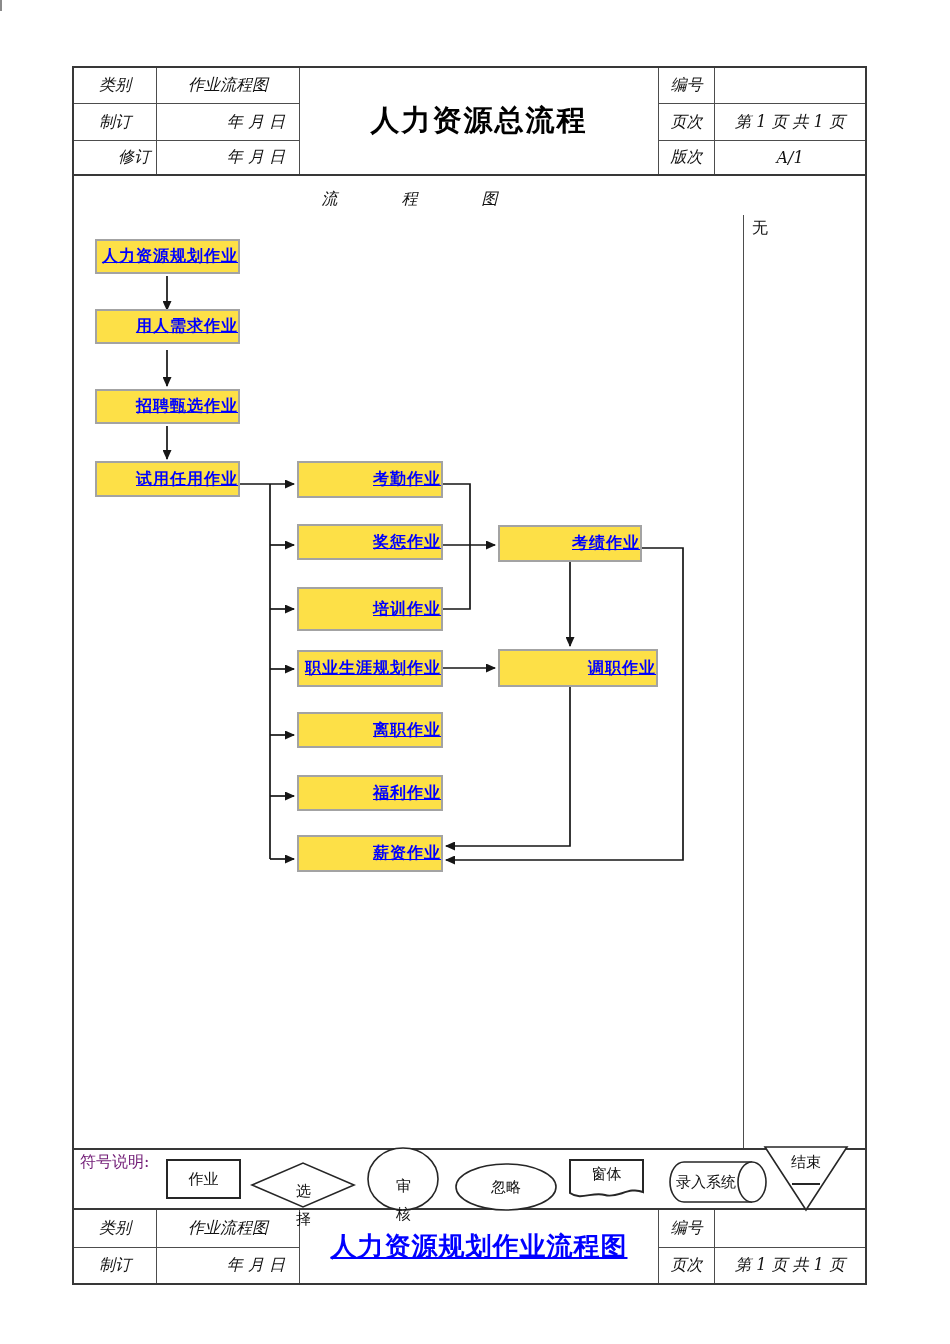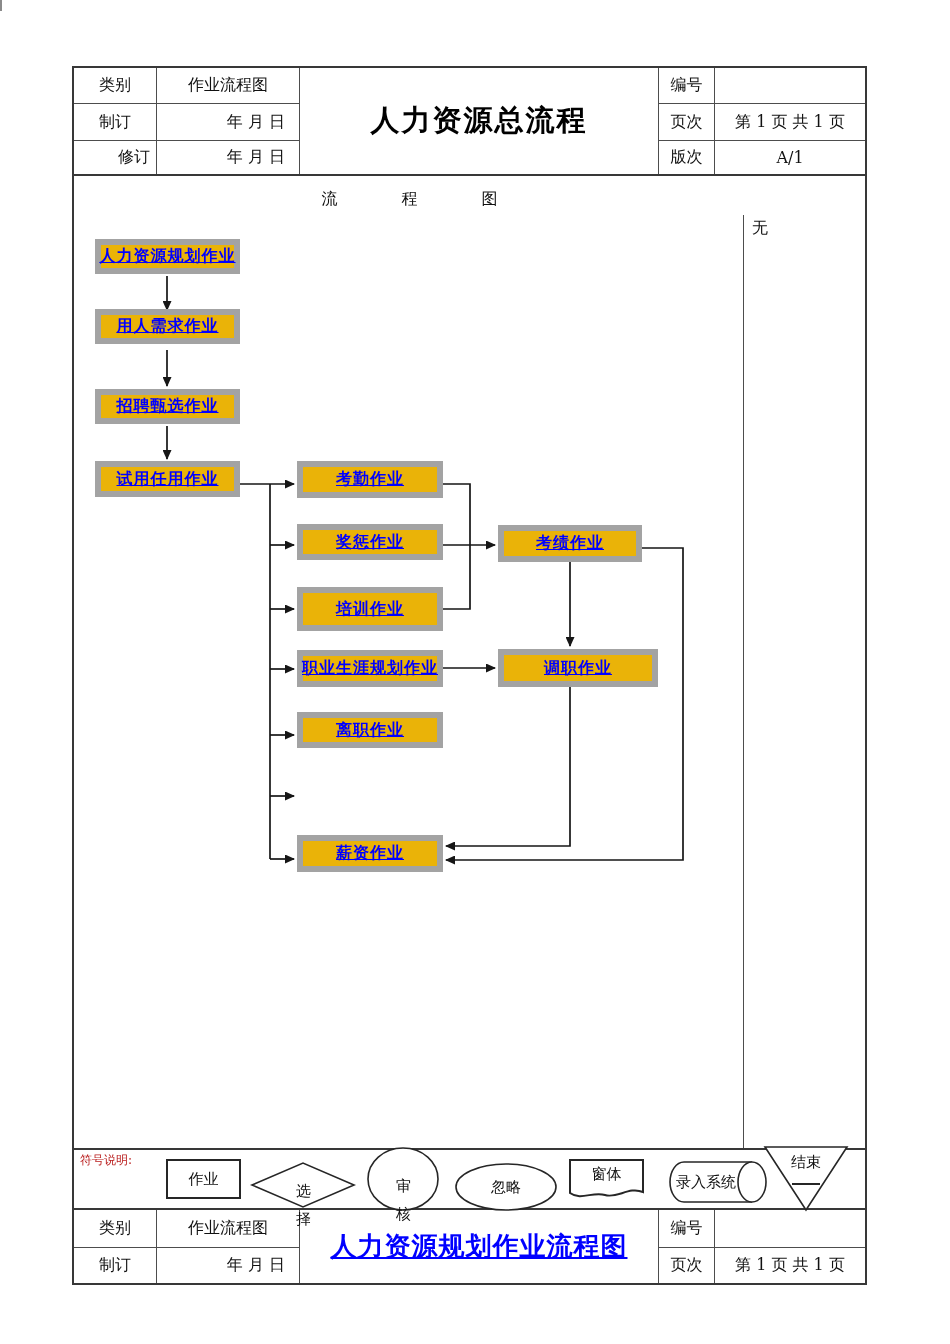--- a/index.html
+++ b/index.html
@@ -8,21 +8,21 @@
     width: 950px; height: 1344px;
     font-family: "DejaVu Serif", "Liberation Serif", serif;
     color: #1a1a1a;
     position: relative;
     overflow: hidden;
   }
   .page { position: absolute; inset: 0; background: #ffffff; }
 
   
   .tbl { position: absolute; display: grid; border: 2px solid #383838; background: #fff; }
-  .cell { display: flex; align-items: center; font-size: 16px; color: #111; overflow: hidden; }
+  .cell { display: flex; align-items: center; font-size: 16px; color: #111; overflow: hidden; font-style: italic; }
   .cell.center { justify-content: center; }
   .cell.right { justify-content: flex-end; padding-right: 14px; }
   .cell.br { border-right: 1px solid #4d4d4d; }
   .cell.bb { border-bottom: 1px solid #4d4d4d; }
   .cell.bl { border-left: 1px solid #737373; margin-top: 46px; }
 
   .header-table { left: 72px; top: 66px; width: 795px; height: 110px;
     grid-template-columns: 83px 142px 360px 56px 150px; grid-template-rows: 36px 37px 33px; }
   .doc-title { grid-column: 3; grid-row: 1 / 4;
     display: flex; align-items: center; justify-content: center;
@@ -33,36 +33,36 @@
     grid-template-columns: 671px 120px; }
   .section-row .cell { font-size: 16px; }
 
   .chart-area { position: absolute; left: 72px; top: 213px; width: 795px; height: 937px;
     border-left: 2px solid #383838; border-right: 2px solid #383838; background: #fff; }
   .brief-divider { position: absolute; left: 743px; top: 215px; width: 1px; height: 933px;
     background: #4d4d4d; }
   .brief-note { position: absolute; left: 752px; top: 218px; font-size: 16px; color: #111; }
 
   
-  .node { position: absolute; background: #eab308; border: 6px solid #a3a3a3;
-    display: flex; align-items: center; justify-content: center; z-index: 3; }
+  .node { position: absolute; background: #fde047; border: 2px solid #a3a3a3;
+    display: flex; align-items: center; justify-content: flex-end; z-index: 3; }
   .node a { font-family: "DejaVu Sans", "Liberation Sans", sans-serif;
     font-weight: bold; font-size: 16px; color: #0000FF;
     text-decoration: underline; letter-spacing: 1px; white-space: nowrap; }
 
   svg.layer { position: absolute; left: 0; top: 0; width: 950px; height: 1344px;
     z-index: 2; pointer-events: none; }
   svg.layer .ln { stroke: #161616; stroke-width: 1.7; fill: none; }
   svg.layer .shape { stroke: #262626; stroke-width: 2; fill: #ffffff; }
   svg.layer .shape.thin { stroke-width: 1.6; }
 
   
   .legend-row { position: absolute; left: 72px; top: 1148px; width: 795px; height: 62px;
     border: 2px solid #383838; border-bottom: none; background: transparent; }
-  .legend-label { position: absolute; left: 80px; top: 1152px; font-size: 12px; color: #b91c1c; z-index: 4; }
+  .legend-label { position: absolute; left: 80px; top: 1152px; font-size: 16px; color: #701a75; z-index: 4; }
   .legend-text { position: absolute; z-index: 4; font-size: 15px; color: #111;
     display: flex; align-items: center; justify-content: center; text-align: center; }
   .legend-text.stack { display: block; width: 17px; line-height: 28px; word-break: break-all; }
 
   
   .footer-table { left: 72px; top: 1208px; width: 795px; height: 77px;
     grid-template-columns: 83px 142px 360px 56px 150px; grid-template-rows: 38px 35px;
     z-index: 1; }
   .footer-link-cell { grid-column: 3; grid-row: 1 / 3;
     display: flex; align-items: center; justify-content: center;
@@ -165,20 +165,23 @@
     </div>
   <div class="node" style="left:297px;top:587px;width:146px;height:44px;">
     <a>培训作业</a>
     </div>
   <div class="node" style="left:297px;top:650px;width:146px;height:37px;">
     <a>职业生涯规划作业</a>
     </div>
   <div class="node" style="left:297px;top:712px;width:146px;height:36px;">
     <a>离职作业</a>
     </div>
+  <div class="node" style="left:297px;top:775px;width:146px;height:36px;">
+    <a>福利作业</a>
+    </div>
   <div class="node" style="left:297px;top:835px;width:146px;height:37px;">
     <a>薪资作业</a>
     </div>
 
   <div class="node" style="left:498px;top:525px;width:144px;height:37px;">
     <a>考绩作业</a>
     </div>
   <div class="node" style="left:498px;top:649px;width:160px;height:38px;">
     <a>调职作业</a>
     </div>

